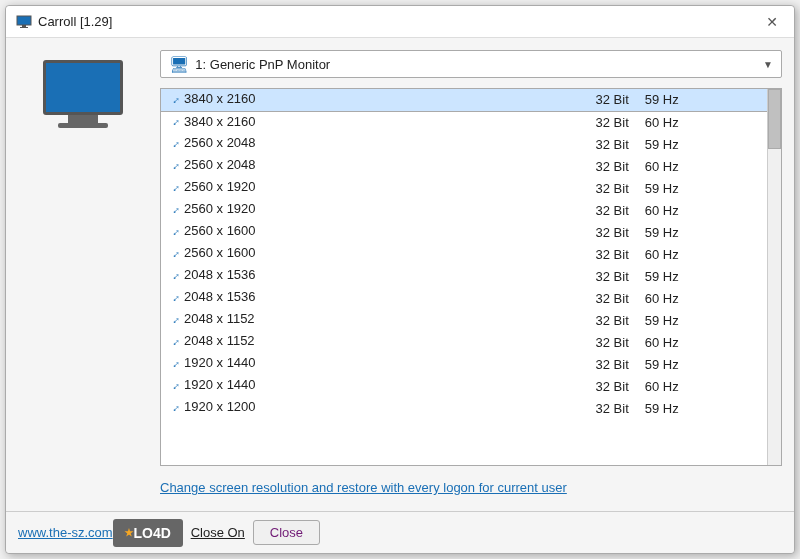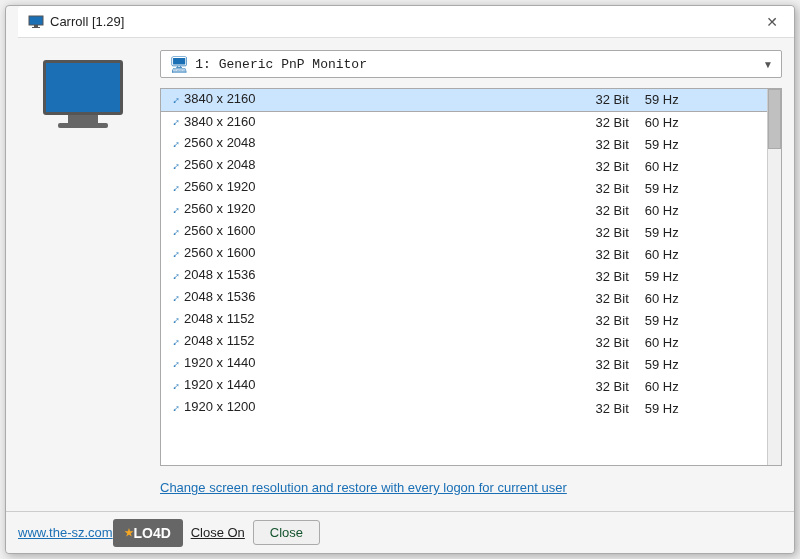--- a/index.html
+++ b/index.html
@@ -25,21 +25,20 @@
     }
     .title-bar {
       background: #ffffff;
       border-bottom: 1px solid #ddd;
       padding: 6px 10px;
       display: flex;
       align-items: center;
       justify-content: space-between;
       border-radius: 4px 4px 0 0;
       height: 32px;
-      margin-left: 12px;
     }
     .title-bar-left {
       display: flex;
       align-items: center;
       gap: 6px;
       font-size: 13px;
       color: #222;
     }
     .close-btn {
       width: 24px;
@@ -110,21 +109,20 @@
       height: 28px;
     }
     .monitor-dropdown-icon {
       color: #1a6fb5;
       font-size: 16px;
     }
     .monitor-dropdown-text {
       flex: 1;
       font-size: 13px;
       color: #222;
-      font-family: Liberation Mono, monospace;
     }
     .monitor-dropdown-arrow {
       color: #555;
       font-size: 10px;
     }
     .resolution-table-container {
       border: 1px solid #aaa;
       background: white;
       flex: 1;
       overflow: hidden;
@@ -225,21 +223,21 @@
       font-size: 10px;
       font-weight: bold;
     }
     .close-action-btn {
       background: #f0f0f0;
       border: 1px solid #aaa;
       padding: 4px 16px;
       border-radius: 3px;
       cursor: pointer;
       font-size: 13px;
-      color: #14532d;
+      color: #701a75;
     }
     .close-on-label {
       font-size: 13px;
       color: #222;
       text-decoration: underline;
     }
     table { table-layout: auto; }
     .res-col { min-width: 110px; }
     .bit-col { min-width: 55px; text-align: right; }
     .hz-col { min-width: 50px; }

